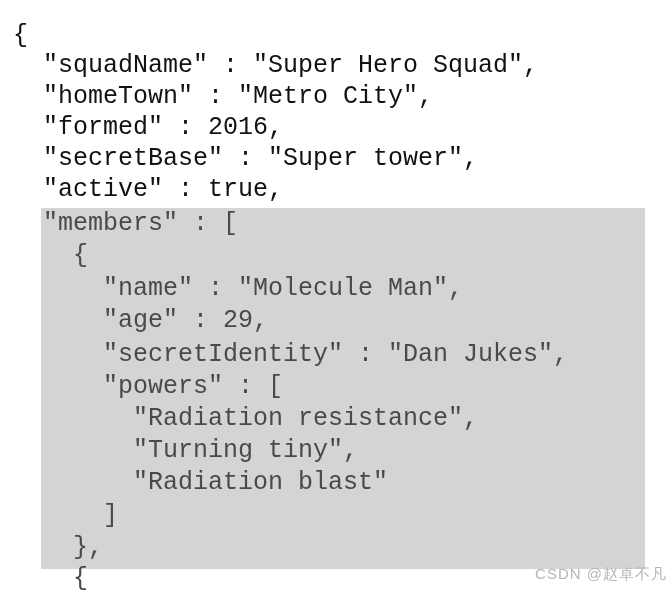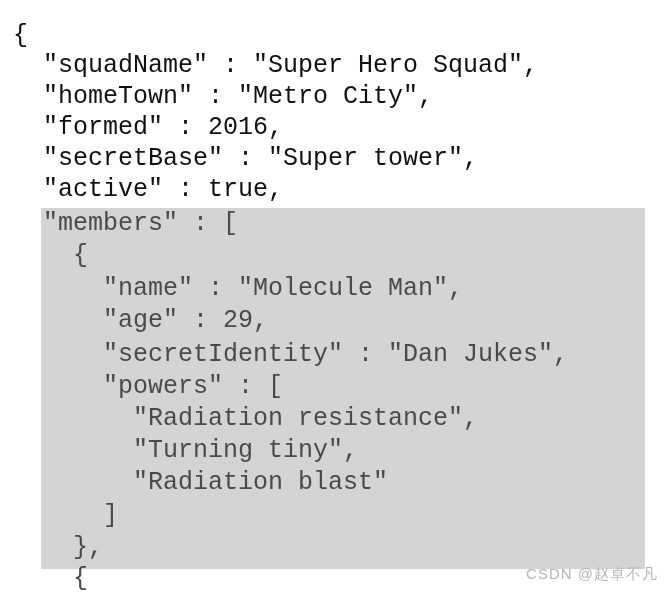--- a/index.html
+++ b/index.html
@@ -51,21 +51,21 @@
     color: #121212;
   }
 
   .code-line.dim {
     color: #4a4a4a;
   }
 
   
   #watermark {
     position: absolute;
-    right: 12px;
+    right: 3px;
     bottom: 8px;
     z-index: 2;
     font-family: "Liberation Sans", "DejaVu Sans", sans-serif;
     font-size: 15px;
     color: #b6b6b6;
     letter-spacing: 1px;
     white-space: nowrap;
     user-select: none;
   }
 </style>

